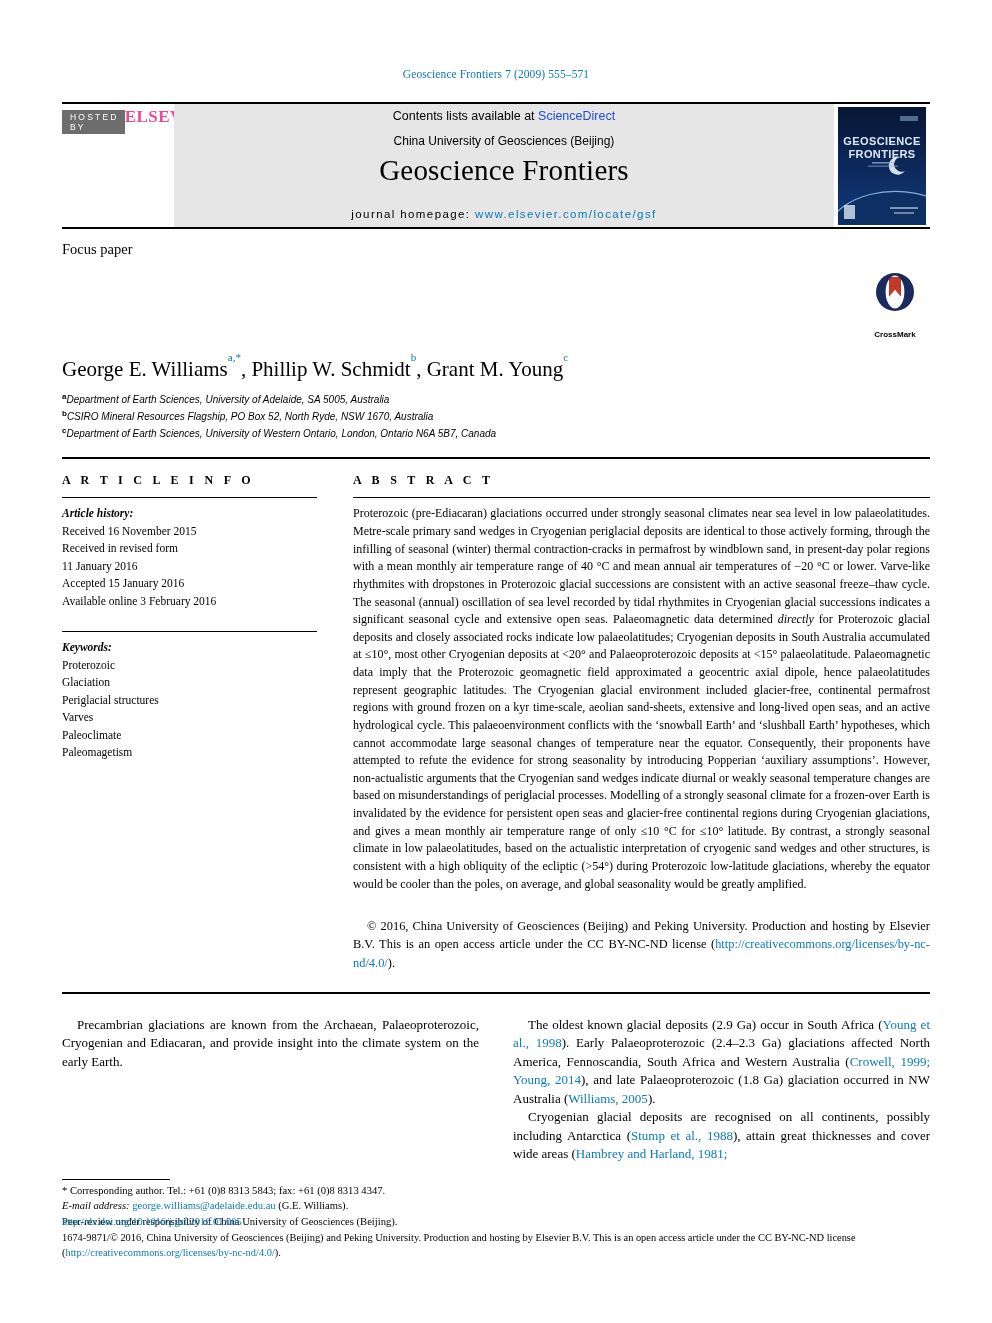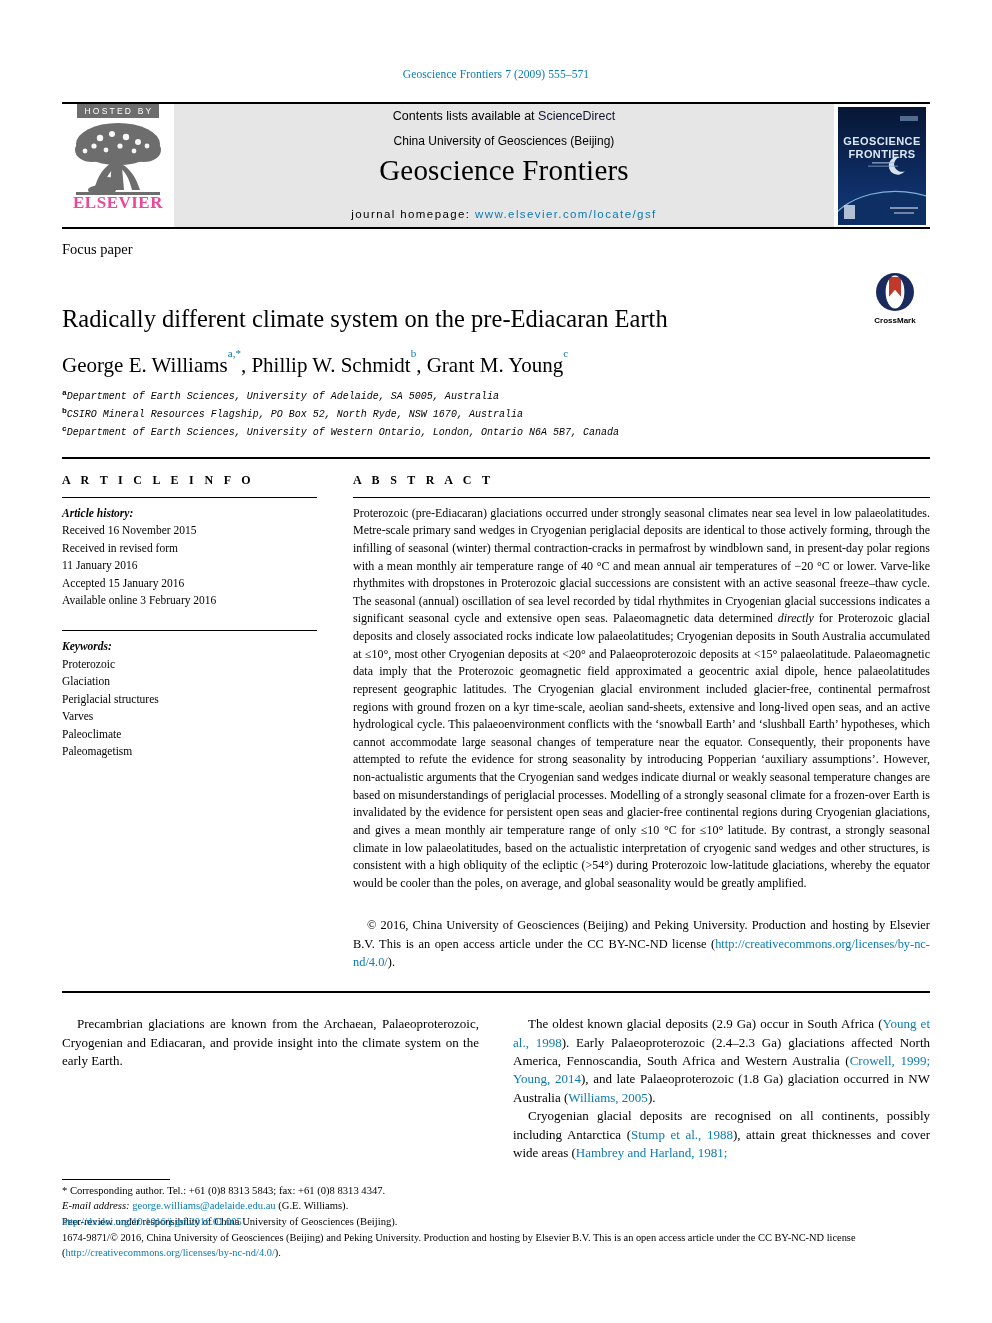--- a/index.html
+++ b/index.html
@@ -38,23 +38,24 @@
     margin-top: 22px;
     border-top: 2.5px solid #000;
     display: flex;
     align-items: stretch;
     height: 123px;
   }
   .elsevier-block {
     width: 112px;
     flex: 0 0 112px;
     display: flex;
-    flex-direction: column;
-    align-items: center;
+    flex-direction: row;
+    align-items: flex-start;
     justify-content: flex-start;
+    padding-top: 6px;
     background: #fff;
   }
   .hosted-by {
     background: #6d6d6d;
     color: #ffffff;
     font-family: "Liberation Sans", sans-serif;
     font-size: 8.5px;
     letter-spacing: 2.2px;
     padding: 2px 6px 2px 8px;
     margin-bottom: 2px;
@@ -80,21 +81,21 @@
     align-items: center;
     justify-content: center;
     text-align: center;
     padding: 6px 0 8px;
   }
   .contents-line {
     font-family: "Liberation Sans", sans-serif;
     font-size: 12.5px;
     margin-bottom: 11px;
   }
-  .sciencedirect { color: #0f172a; }
+  .sciencedirect { color: #1d4ed8; }
   .publisher-line {
     font-family: "Liberation Sans", sans-serif;
     font-size: 12px;
     margin-bottom: 6px;
   }
   .journal-name {
     font-family: "Liberation Serif", serif;
     font-size: 29px;
     letter-spacing: .2px;
     margin-bottom: 9px;
@@ -153,30 +154,30 @@
     padding-top: 2px;
   }
   .crossmark-badge {
     width: 40px; height: 40px;
     margin: 0 auto;
   }
   .crossmark-label {
     font-family: "Liberation Sans", sans-serif;
     font-size: 8px;
     font-weight: bold;
-    margin-top: 0;
+    margin-top: 14px;
   }
   .authors {
     font-family: "Liberation Serif", serif;
     font-size: 21px;
     margin-top: 18px;
   }
   .authors sup { font-size: 11px; color: #0b7ab5; top: -.62em; position: relative; }
   .affil {
-    font-family: Liberation Mono, monospace;
+    font-family: Liberation Sans, sans-serif;
     font-style: italic;
     font-size: 10px;
     line-height: 1.45;
     margin-top: 9px;
   }
   .affil div sup { font-style: normal; font-weight: bold; font-size: 8px; }
 
   
   .info-rule {
     border-top: 2.5px solid #000;
@@ -362,21 +363,20 @@
       </div>
     </div>
   </div>
 
   <div class="title-rule"></div>
   <div class="paper-type">Focus paper</div>
 
   <div class="title-row">
     <h1 class="paper-title">
       <br>
-      <span>Radically different climate system on the pre-Ediacaran Earth</span>
     </h1>
     <div class="crossmark">
       <svg class="crossmark-badge" viewBox="0 0 40 40">
         <circle cx="20" cy="20" r="19" fill="#1b2a5e"></circle>
         <ellipse cx="20" cy="20" rx="10" ry="17" fill="#ffffff"></ellipse>
         <path d="M14 5 h12 v20 l-6 -7 l-6 7 Z" fill="#c0392b"></path>
         <path d="M14 25 l6 -7 l6 7 v9 a12 12 0 0 1 -12 0 Z" fill="#ffffff"></path>
         <ellipse cx="20" cy="20" rx="10" ry="17" fill="none" stroke="#1b2a5e" stroke-width="1.2"></ellipse>
       </svg>
       <div class="crossmark-label">CrossMark</div>

